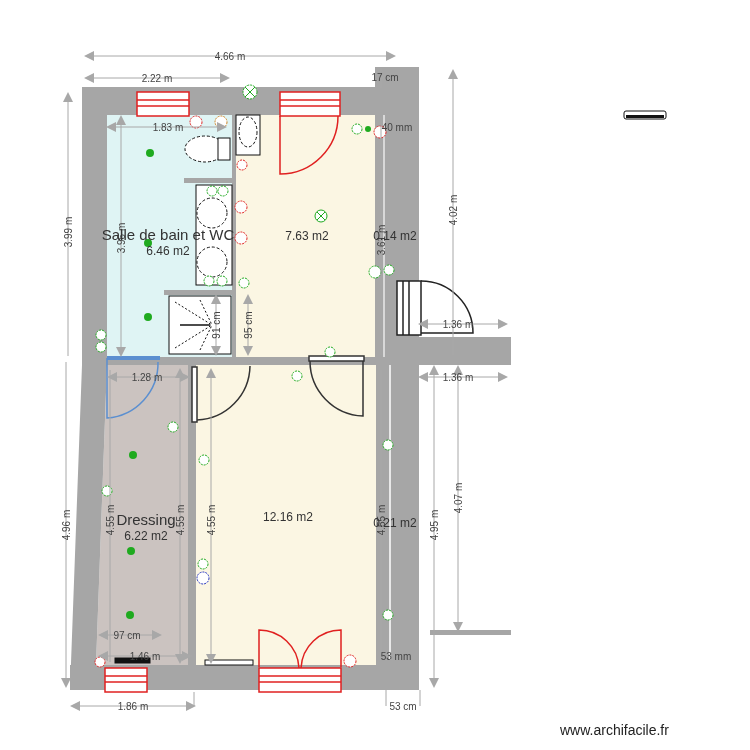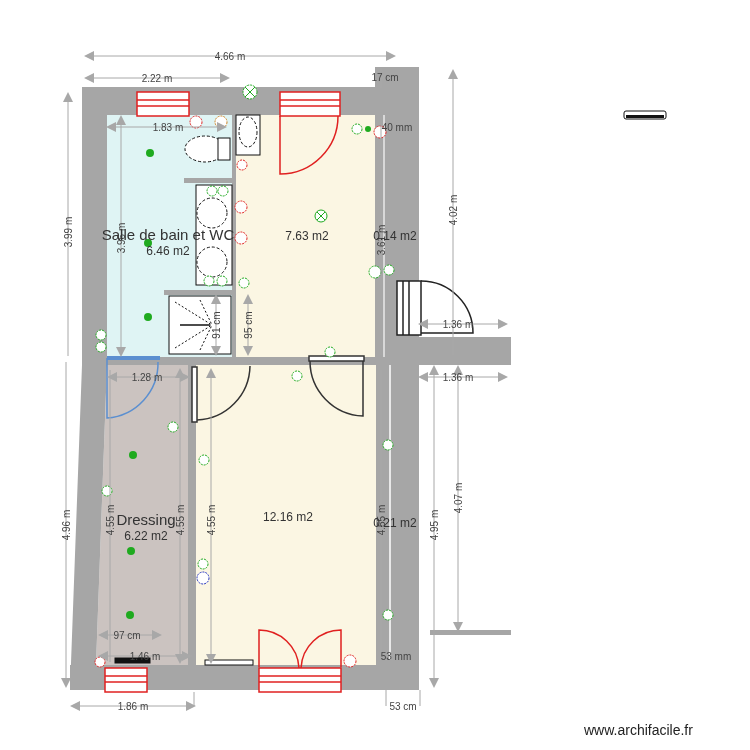--- a/index.html
+++ b/index.html
@@ -1,21 +1,21 @@
 <!DOCTYPE html>
 <html><head>
 <meta charset="utf-8">
 <style>
   html, body { margin: 0; padding: 0; background: #ffffff; }
   body { width: 750px; height: 750px; position: relative; overflow: hidden; font-family: "Liberation Sans", sans-serif; }
   #plan { position: absolute; left: 0; top: 0; width: 750px; height: 750px; }
   .dimtxt { font-family: "Liberation Sans", sans-serif; font-size: 10px; fill: #444; }
   .roomname { font-family: "Liberation Sans", sans-serif; font-size: 15px; fill: #333; }
   .roomarea { font-family: "Liberation Sans", sans-serif; font-size: 12px; fill: #333; }
-  .watermark { position: absolute; left: 584px; top: 722px; font-size: 14px; color: #222; font-family: "Liberation Sans", sans-serif; }
+  .watermark { position: absolute; left: 560px; top: 722px; font-size: 14px; color: #222; font-family: "Liberation Sans", sans-serif; }
 </style>
 </head>
 <body>
 
 <svg id="plan" viewBox="0 0 750 750" xmlns="http://www.w3.org/2000/svg">
   <defs>
     <marker id="arr" markerWidth="10" markerHeight="10" refX="8" refY="5" orient="auto" markerUnits="userSpaceOnUse">
       <path d="M0,0 L10,5 L0,10 z" fill="#a8a8a8"></path>
     </marker>
     <marker id="arrs" markerWidth="10" markerHeight="10" refX="2" refY="5" orient="auto" markerUnits="userSpaceOnUse">

